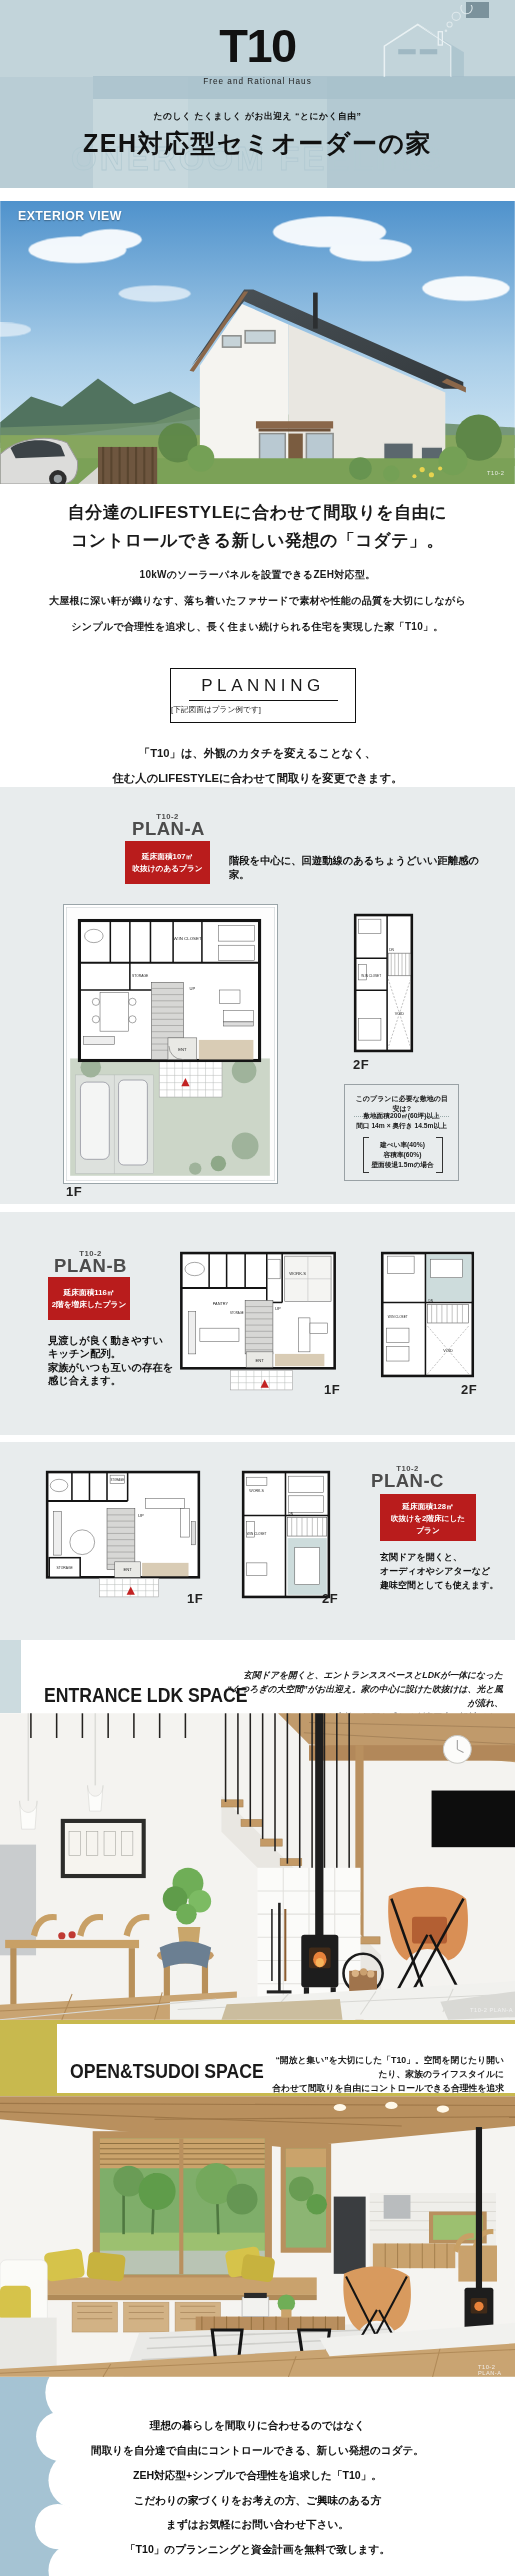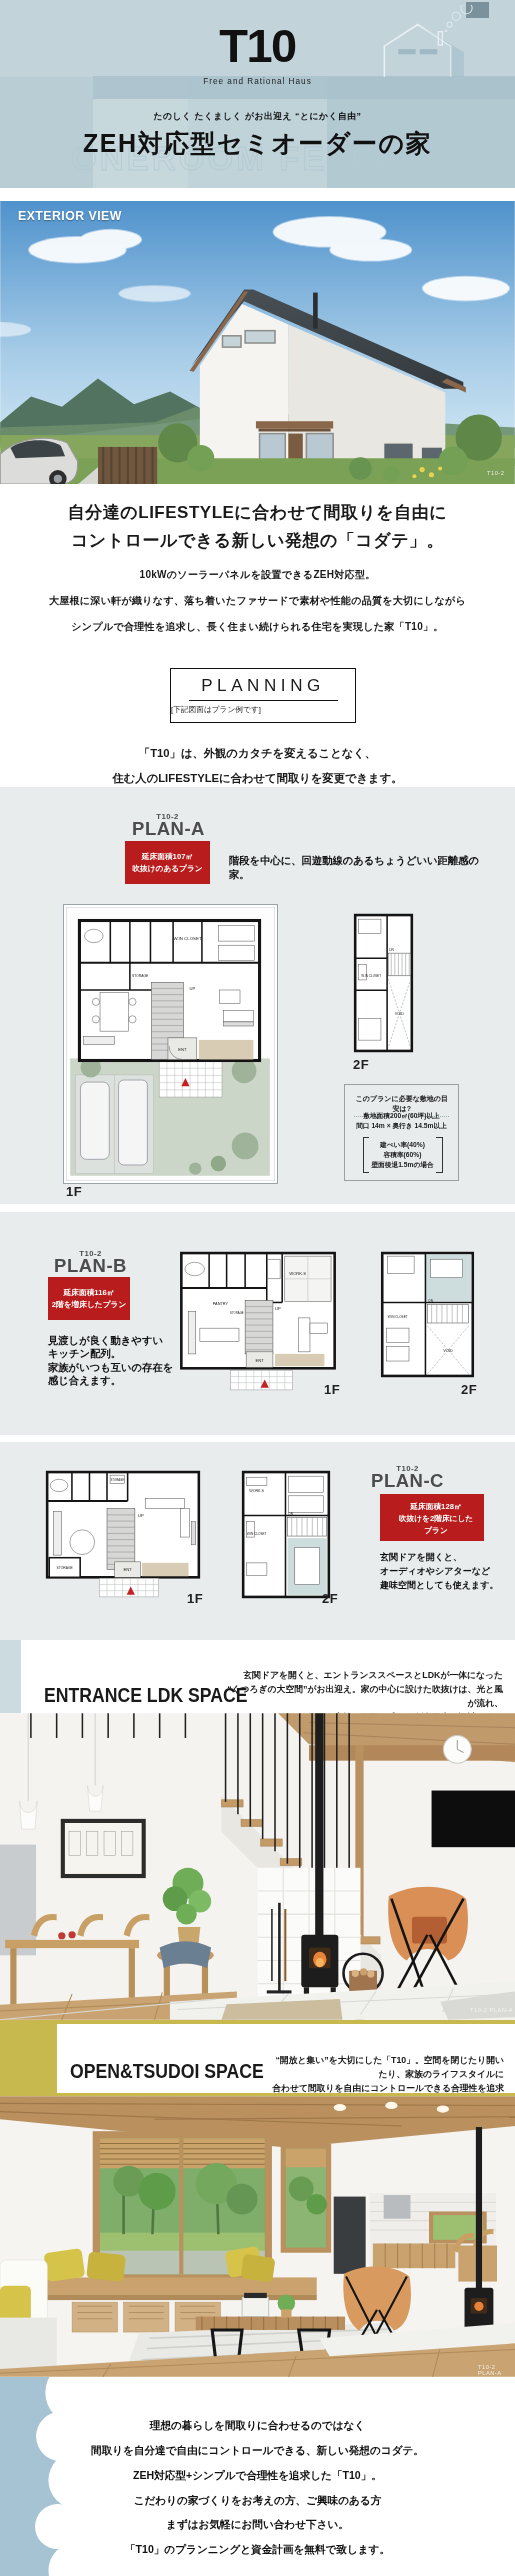--- a/index.html
+++ b/index.html
@@ -474,35 +474,35 @@
     <rect x="10" y="100" width="16" height="30" fill="#fff" stroke="#555"></rect>
     <rect x="10" y="180" width="40" height="24" fill="#fff" stroke="#555"></rect>
     <text x="30" y="42" font-size="7" fill="#222" text-anchor="middle">WORK.S</text>
     <text x="30" y="125" font-size="6" fill="#222" text-anchor="middle">W.IN CLOSET</text>
     <text x="92" y="88" font-size="6" fill="#222">DN</text>
   </svg>
   <div class="abs floor-tag" style="left:322px;top:1591px;">2F</div>
 
   <div class="abs plan-code" style="left:384px;top:1464px;width:47px;">T10-2</div>
   <div class="abs plan-name" style="left:363px;top:1472px;width:89px;">PLAN-C</div>
-  <div class="abs teal" style="left:380px;top:1494px;width:96px;height:47px;padding-left:8px;">
+  <div class="abs teal" style="left:380px;top:1494px;width:96px;height:47px;">
     <div style="margin-top:6.7px;">延床面積128㎡</div>
     <div>吹抜けを2階床にした</div>
     <div>プラン</div>
   </div>
   <div class="abs plan-desc" style="left:380px;top:1550px;font-size:9px;line-height:14px;">
     <div>玄関ドアを開くと、</div>
       <div>オーディオやシアターなど</div>
       <div>趣味空間としても使えます。</div>
   </div>
 
   <div class="abs" style="left:0;top:1640px;width:515px;height:73px;background:#ffffff;"></div>
   <div class="abs" style="left:0;top:1640px;width:20.6px;height:73px;background:#ccdbdf;"></div>
   <div class="abs band-head" style="left:44px;top:1684px;">ENTRANCE LDK SPACE</div>
-  <div class="abs band-p" style="left:222px;top:1668px;width:281px;">
+  <div class="abs band-p" style="left:222px;top:1668px;width:281px;font-style:italic;">
     <div>玄関ドアを開くと、エントランススペースとLDKが一体になった</div>
     <div>“くつろぎの大空間”がお出迎え。家の中心に設けた吹抜けは、光と風が流れ、</div>
     <div>どこに居ても家族の気配を感じる創意工夫の設計です。</div>
   </div>
 
   <svg class="abs" style="left:0;top:1713px;" width="515" height="307" viewBox="0 0 1000 595">
     <rect width="1000" height="595" fill="#f4f3f0"></rect>
     <polygon points="540,0 1000,0 1000,95 600,60" fill="#c09a6b"></polygon>
     <g stroke="#a7845a" stroke-width="2">
         <line x1="600" y1="18" x2="1000" y2="28"></line>

